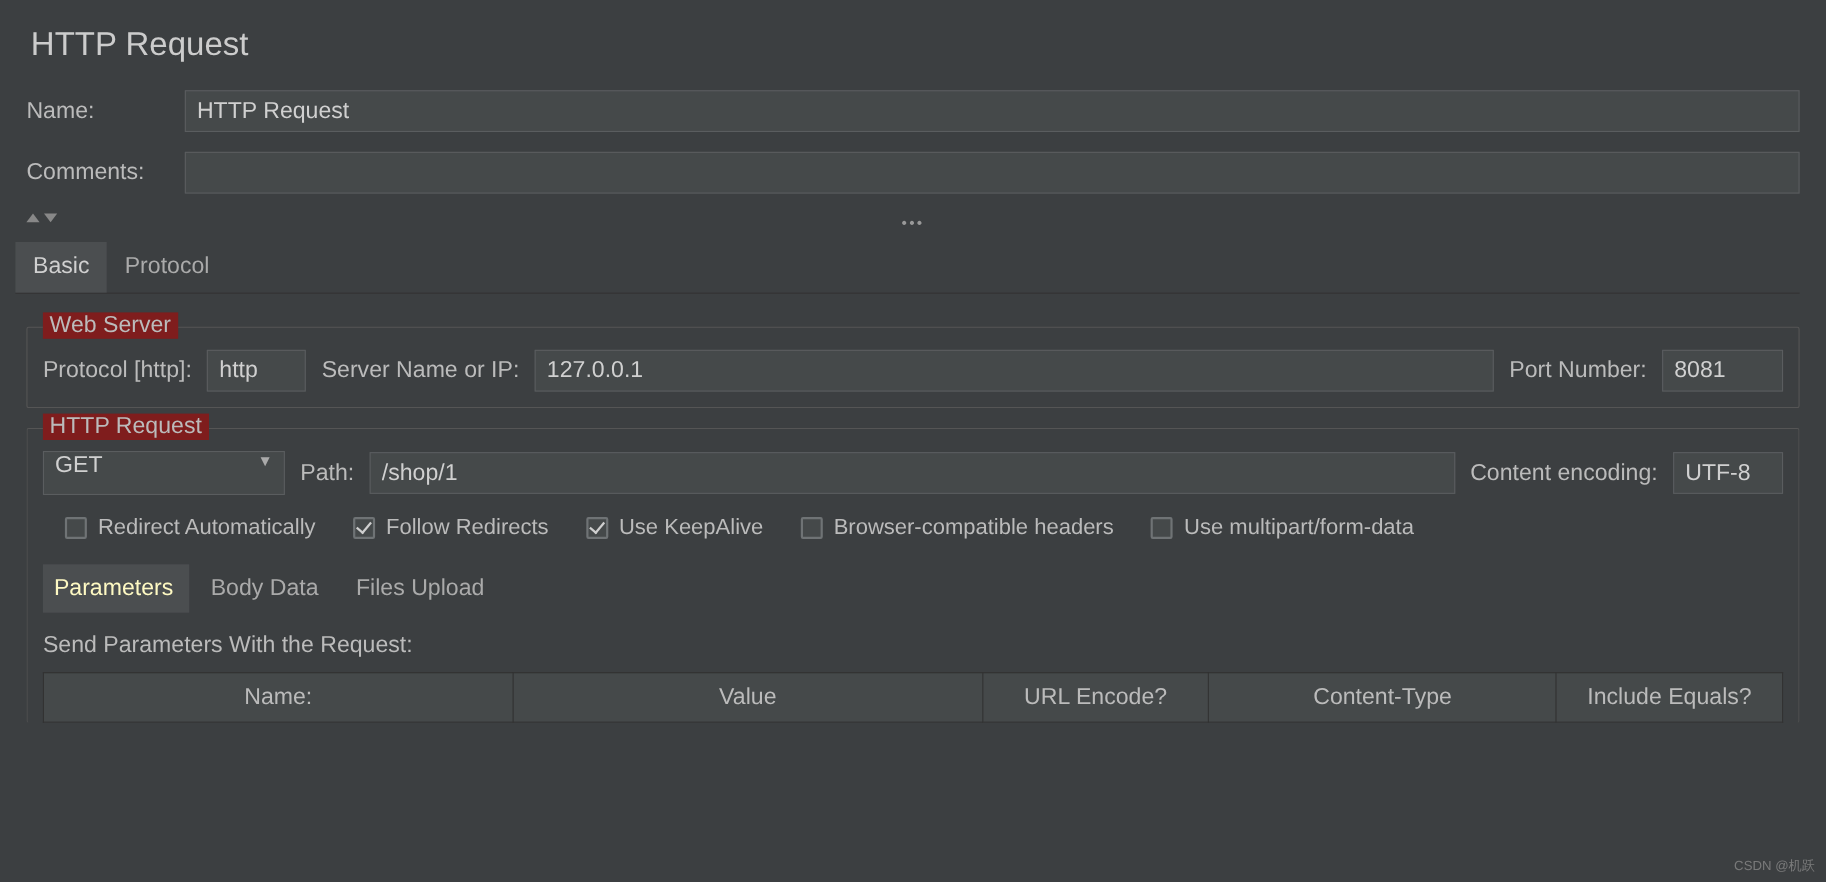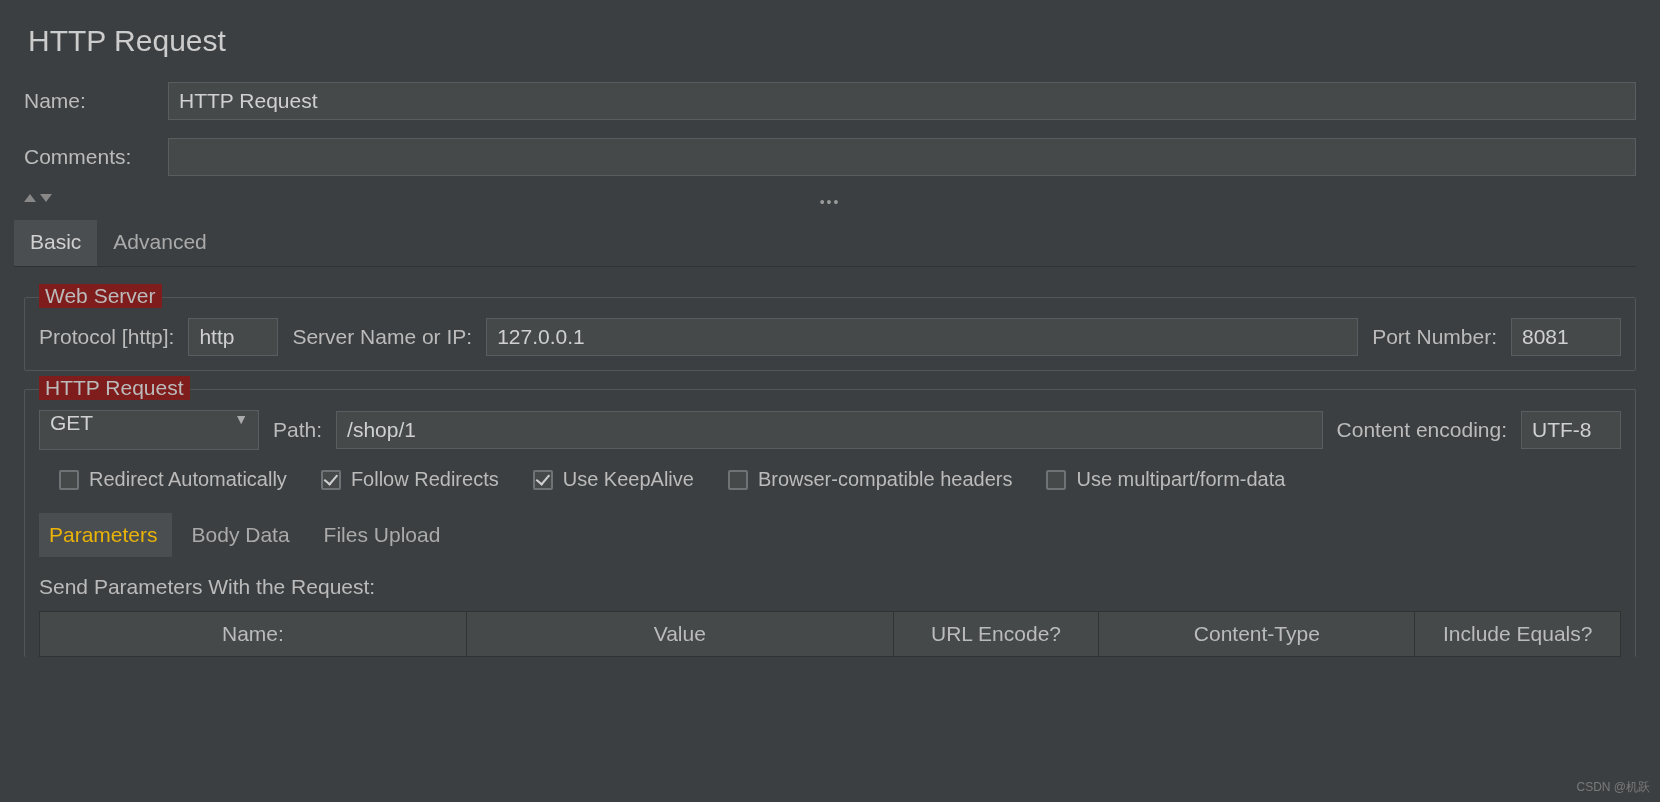--- a/index.html
+++ b/index.html
@@ -59,21 +59,21 @@
     width: 20px; height: 20px; border: 2px solid #6f7375; border-radius: 2px;
     background: #45494a; display: flex; align-items: center; justify-content: center;
   }
   .box.checked::after {
     content: ""; display: block; width: 6px; height: 11px;
     border: solid #cfcfcf; border-width: 0 2px 2px 0;
     transform: rotate(40deg) translate(-1px,-1px);
   }
   .sub-tabs { display: flex; gap: 6px; margin-top: 22px; }
   .sub-tab { padding: 10px 14px; color: #aaaaaa; cursor: pointer; font-size: 21px; }
-  .sub-tab.active { background: #4b4e50; color: #eab308; padding-left: 10px; }
+  .sub-tab.active { background: #4b4e50; color: #fef9c3; padding-left: 10px; }
   .params-title { text-align: left; margin-top: 18px; font-size: 21px; color: #bbbbbb; }
   .table {
     width: 100%; border-collapse: collapse; margin-top: 12px; table-layout: fixed;
   }
   .table th {
     background: #45494a; border: 1px solid #323232; padding: 10px 6px;
     font-weight: normal; color: #bbbbbb; font-size: 21px;
   }
   .watermark {
     position: absolute; right: 10px; bottom: 6px;
@@ -99,21 +99,21 @@
   <div class="divider-row">
     <span class="divider-arrows">
       <span class="tri-up"></span>
       <span class="tri-down"></span>
     </span>
     <span class="divider-grip">•••</span>
   </div>
 
   <div class="tabs">
     <div class="tab active">Basic</div>
-    <div class="tab">Advanced</div>
+    <div class="tab">Protocol</div>
   </div>
 
   <div class="tab-content">
 
     <div class="fieldset">
       <div class="legend">Web Server</div>
       <div class="hrow">
         <label>Protocol [http]:</label>
         <input class="text-input input-sm" value="http" style="">
         <label>Server Name or IP:</label>

